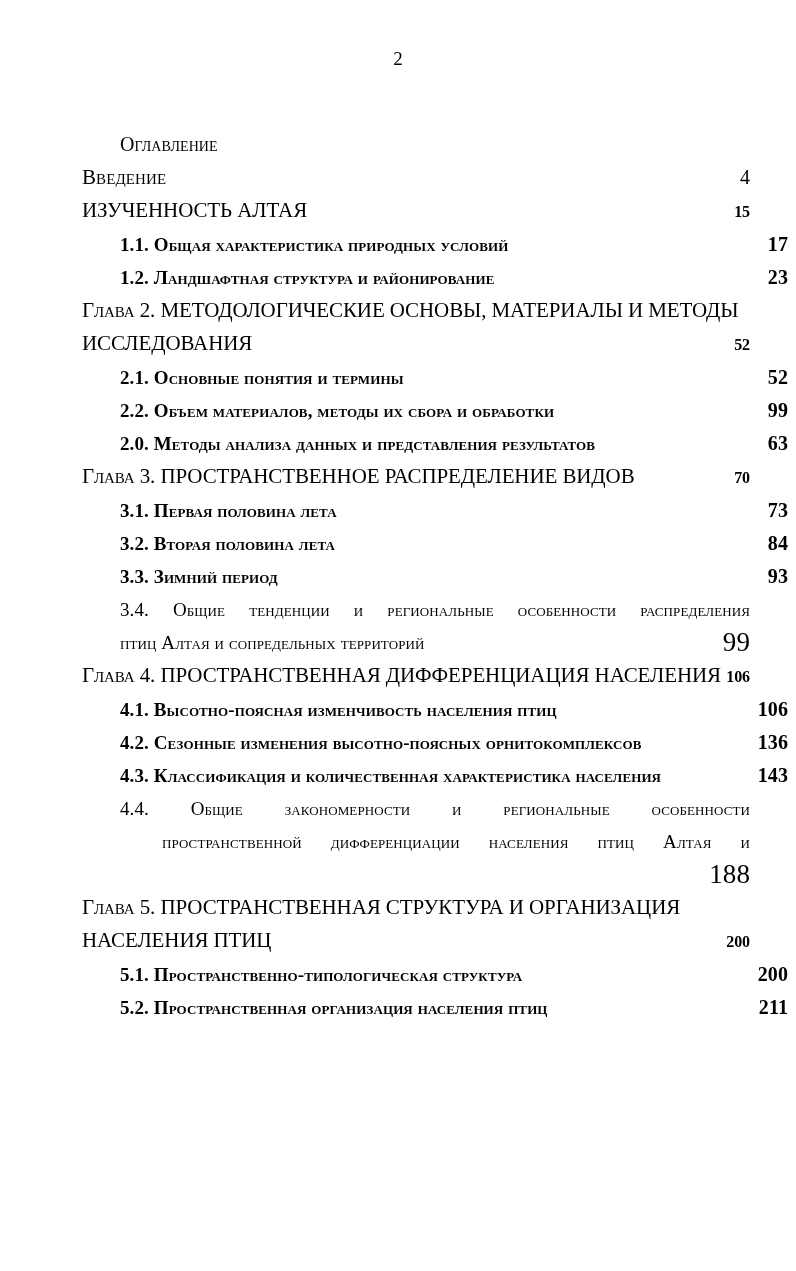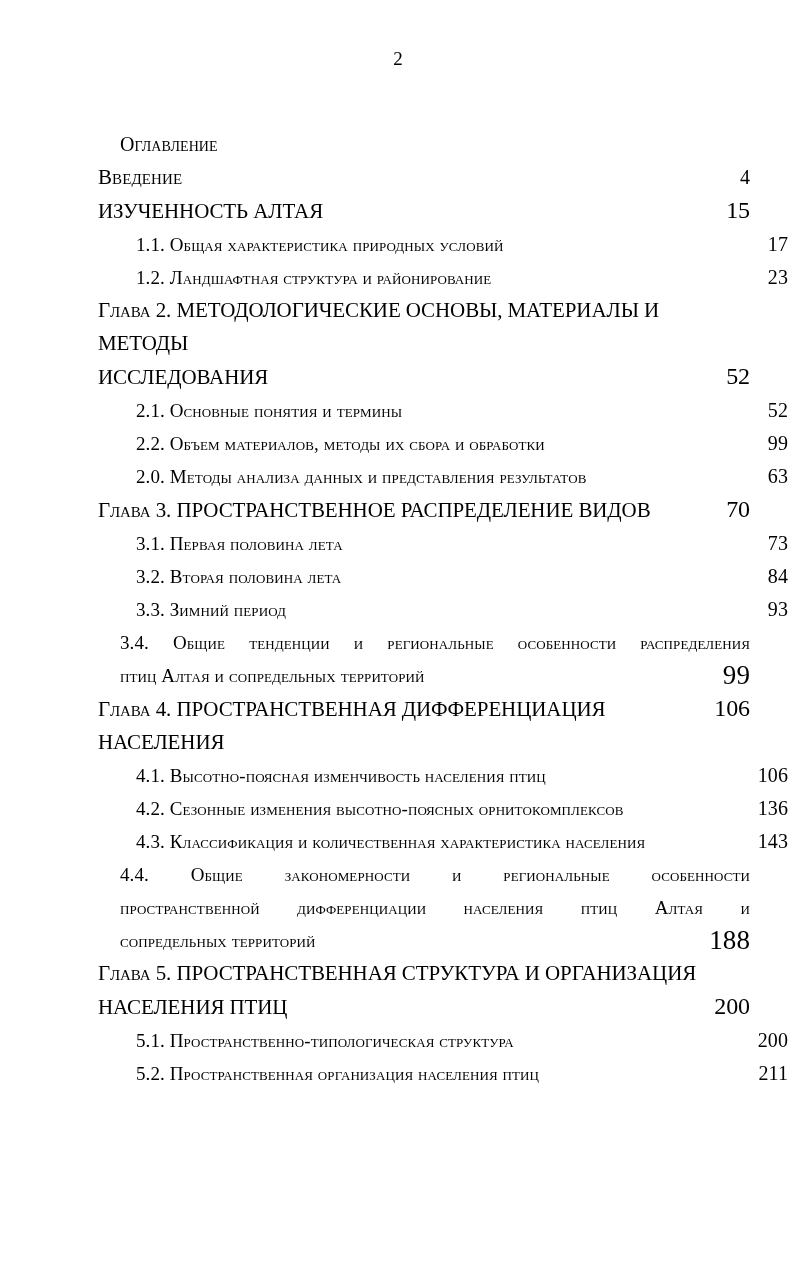--- a/index.html
+++ b/index.html
@@ -49,21 +49,21 @@
     margin-top: 22px;
   }
 
   
   .entry {
     display: flex;
     align-items: baseline;
     line-height: 33px;
     width: 100%;
   }
-  .entry .label { flex: 0 1 auto; margin-left: 16px; }
+  .entry .label { flex: 0 1 auto; }
   .entry .filler { flex: 1 1 auto; min-width: 4px; }
   .entry .pageno {
     flex: 0 0 auto;
     text-align: right;
     white-space: nowrap;
   }
 
   
   .lvl-front {
     font-variant: small-caps;
@@ -71,31 +71,32 @@
     letter-spacing: 0.1px;
   }
   .lvl-front .pageno { font-size: 20px; font-variant: normal; }
 
   .lvl-chapter {
     font-size: 21px;
     letter-spacing: -0.1px;
   }
   .lvl-chapter .label { text-transform: uppercase; }
   .lvl-chapter .label .cap { font-variant: small-caps; text-transform: none; }
-  .lvl-chapter .pageno { font-size: 24px; }
+  .lvl-chapter .pageno { font-size: 16px; font-weight: bold; }
 
   
   .chapter-cont { }
 
   
   .lvl-section {
     font-variant: small-caps;
     font-size: 19px;
     padding-left: 38px;
     letter-spacing: 0.1px;
+    font-weight: bold;
   }
   .lvl-section .pageno { font-size: 20px; font-variant: normal; }
   .lvl-section.tight .filler { min-width: 0px; }
 
   
   .lvl-section-just {
     font-variant: small-caps;
     font-size: 19px;
     padding-left: 38px;
     letter-spacing: 0.1px;
@@ -118,20 +119,21 @@
   }
   .lvl-section-just .headline {
     display: block;
     text-align: justify;
     text-align-last: justify;
   }
   .lvl-section-just .midline {
     display: block;
     text-align: justify;
     text-align-last: justify;
+    margin-left: 42px;
   }
 </style>
 </head>
 <body>
 
 <div class="page">
 
   <div class="folio">2</div>
 
   <div class="toc">
@@ -237,21 +239,20 @@
     <div class="entry lvl-section tight">
       <span class="label">4.3. Классификация и количественная характеристика населения</span>
       <span class="filler"></span>
       <span class="pageno">143</span>
     </div>
 
     <div class="lvl-section-just">
       <span class="headline">4.4. Общие закономерности и региональные особенности</span>
       <span class="midline">пространственной дифференциации населения птиц Алтая и</span>
       <span class="tail">
-        <span class="label">сопредельных территорий</span>
         <span class="filler"></span>
         <span class="pageno">188</span>
       </span>
     </div>
 
     <div class="entry lvl-chapter">
       <span class="label"><span class="cap">Глава 5.</span> <span>ПРОСТРАНСТВЕННАЯ СТРУКТУРА И ОРГАНИЗАЦИЯ</span></span>
       <span class="filler"></span>
     </div>
     <div class="entry lvl-chapter chapter-cont">

